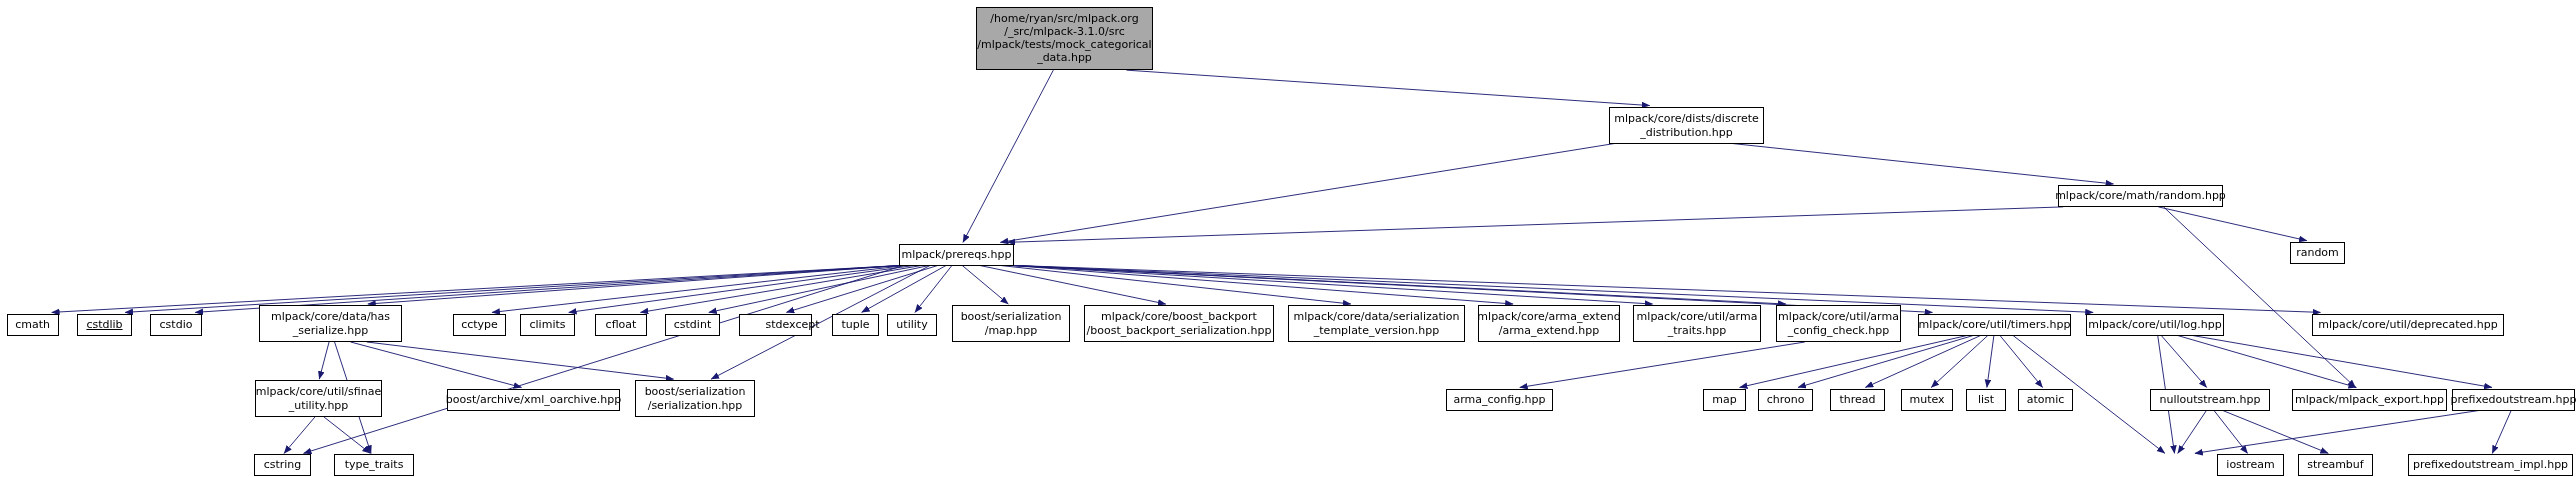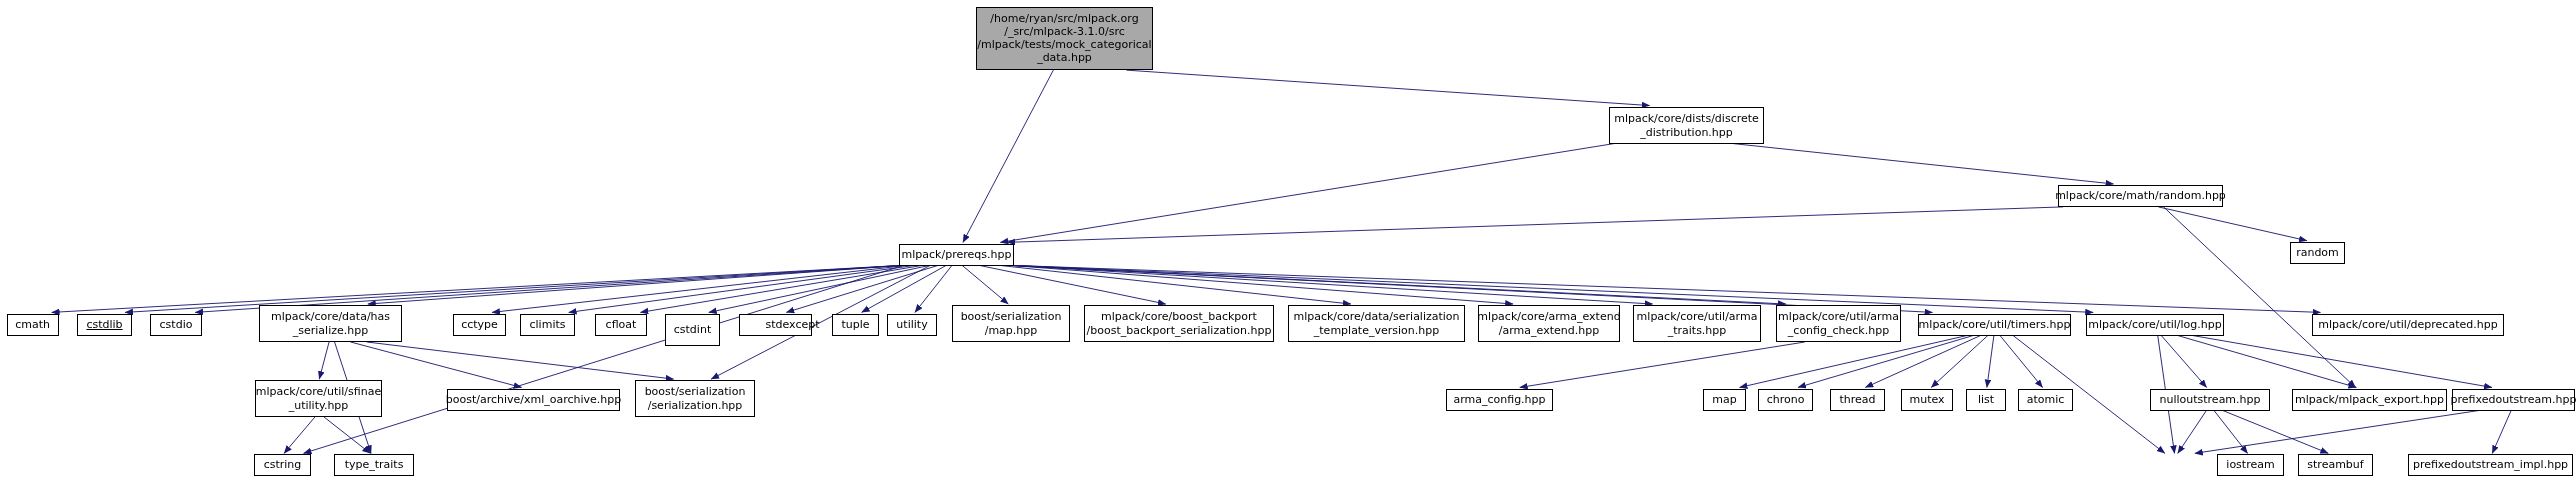--- a/index.html
+++ b/index.html
@@ -150,21 +150,21 @@
       </div>
       <div class="node" style="left: 445px; top: 314px; width: 53px; height: 22px; margin-left: 8px;">
         <div class="node-line">cctype</div>
       </div>
       <div class="node" style="left: 520px; top: 314px; width: 55px; height: 22px;">
         <div class="node-line">climits</div>
       </div>
       <div class="node" style="left: 595px; top: 314px; width: 52px; height: 22px;">
         <div class="node-line">cfloat</div>
       </div>
-      <div class="node" style="left: 665px; top: 314px; width: 55px; height: 32px;">
+      <div class="node" style="left: 665px; top: 314px; width: 55px; height: 22px;">
         <div class="node-line">cstdint</div>
       </div>
       <div class="node" style="left: 739px; top: 314px; width: 73px; height: 22px; padding-left: 34px;">
         <div class="node-line">stdexcept</div>
       </div>
       <div class="node" style="left: 832px; top: 314px; width: 47px; height: 22px;">
         <div class="node-line">tuple</div>
       </div>
       <div class="node" style="left: 887px; top: 314px; width: 50px; height: 22px;">
         <div class="node-line">utility</div>

